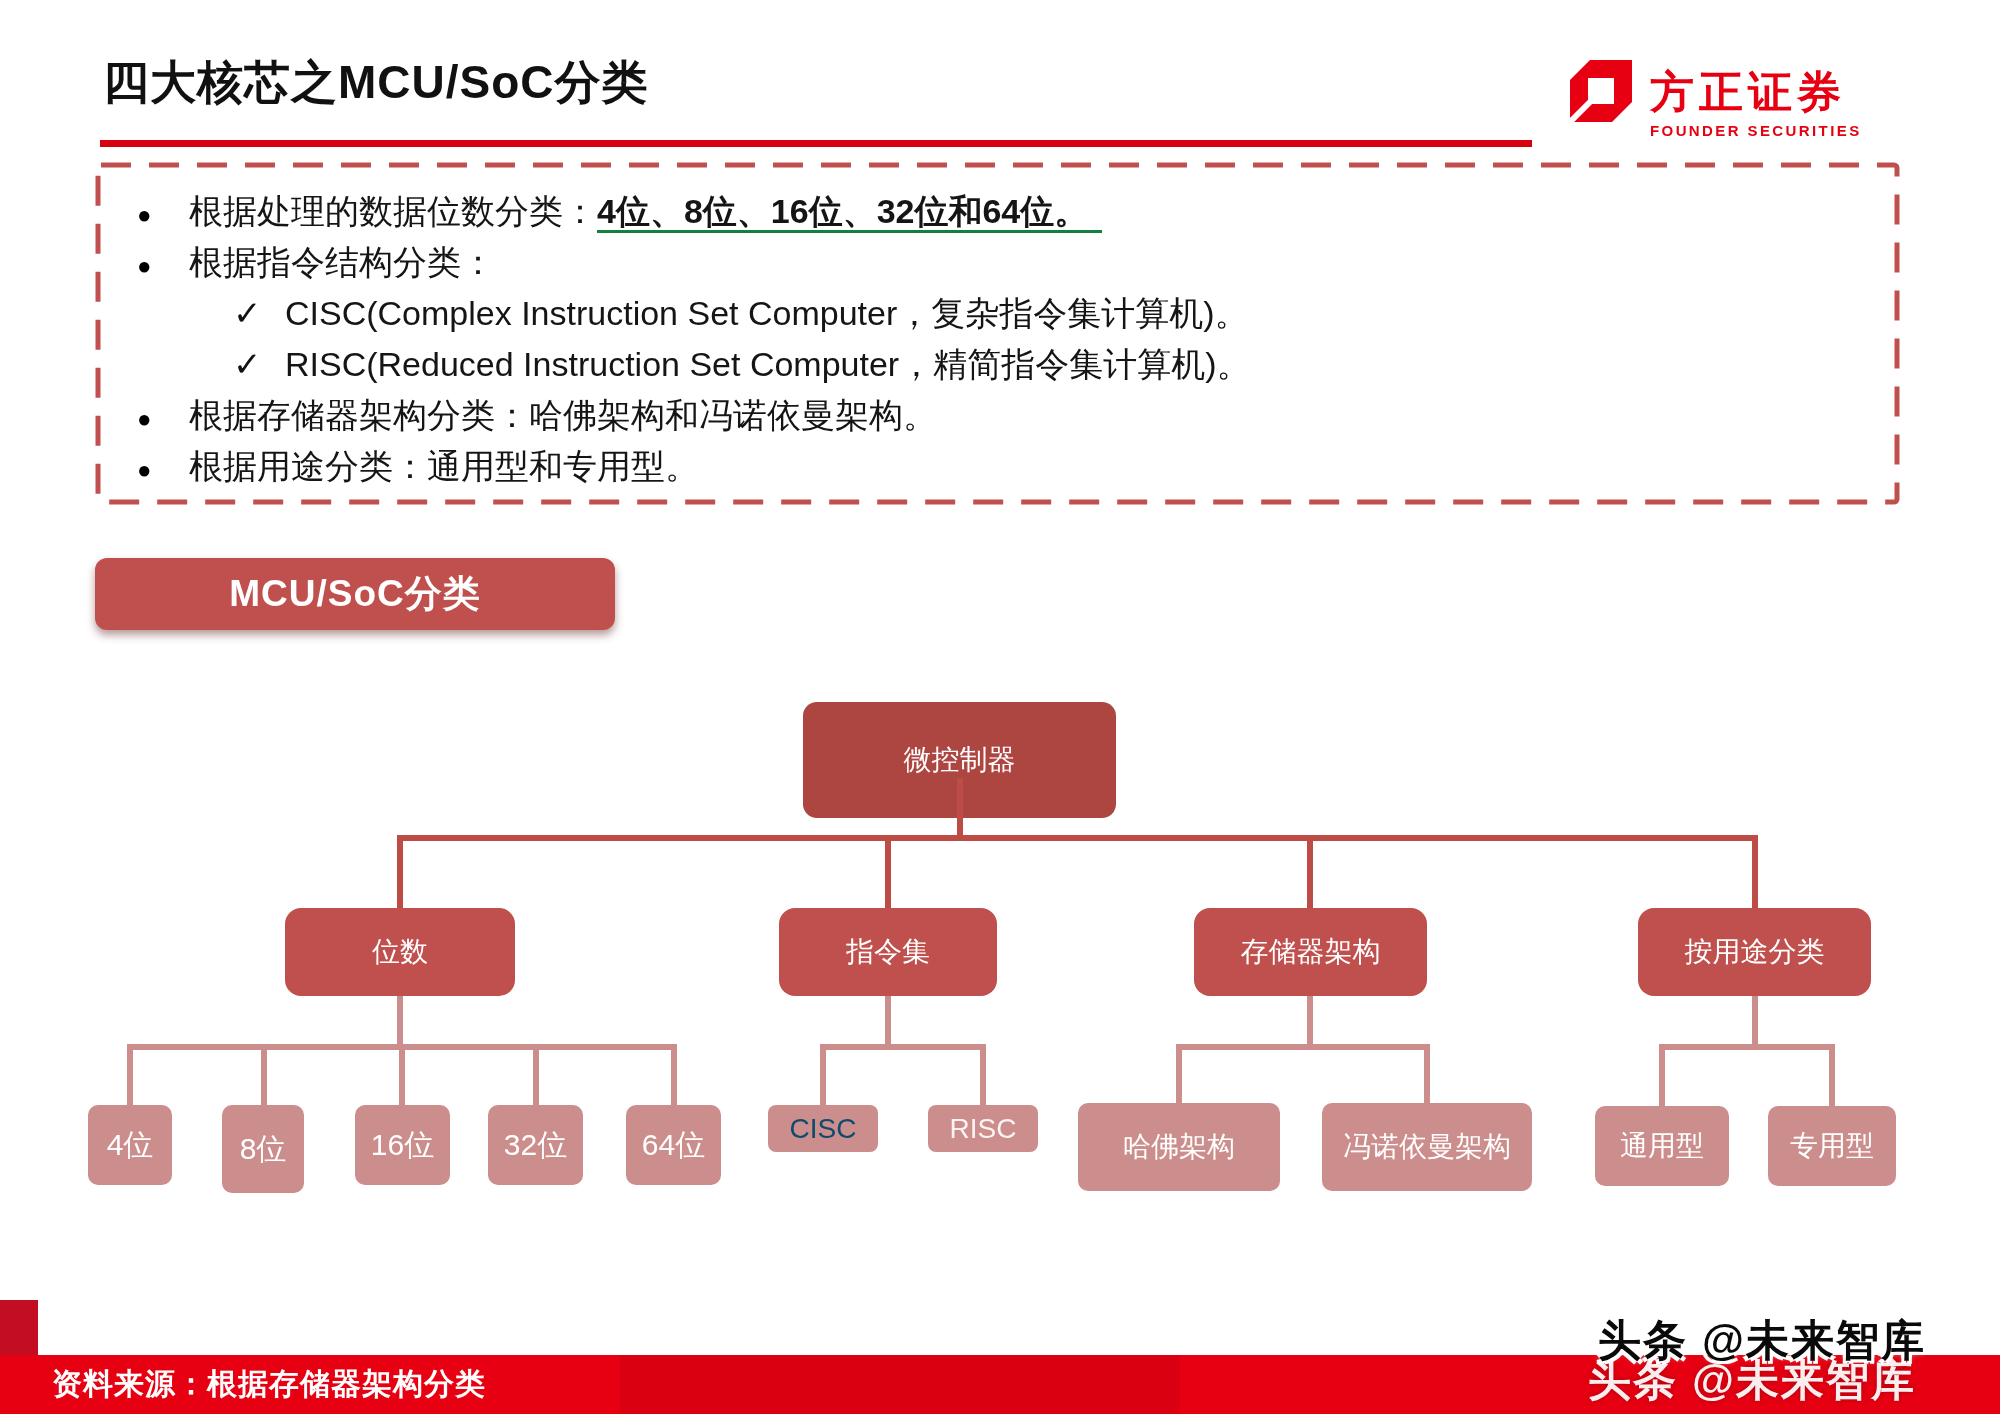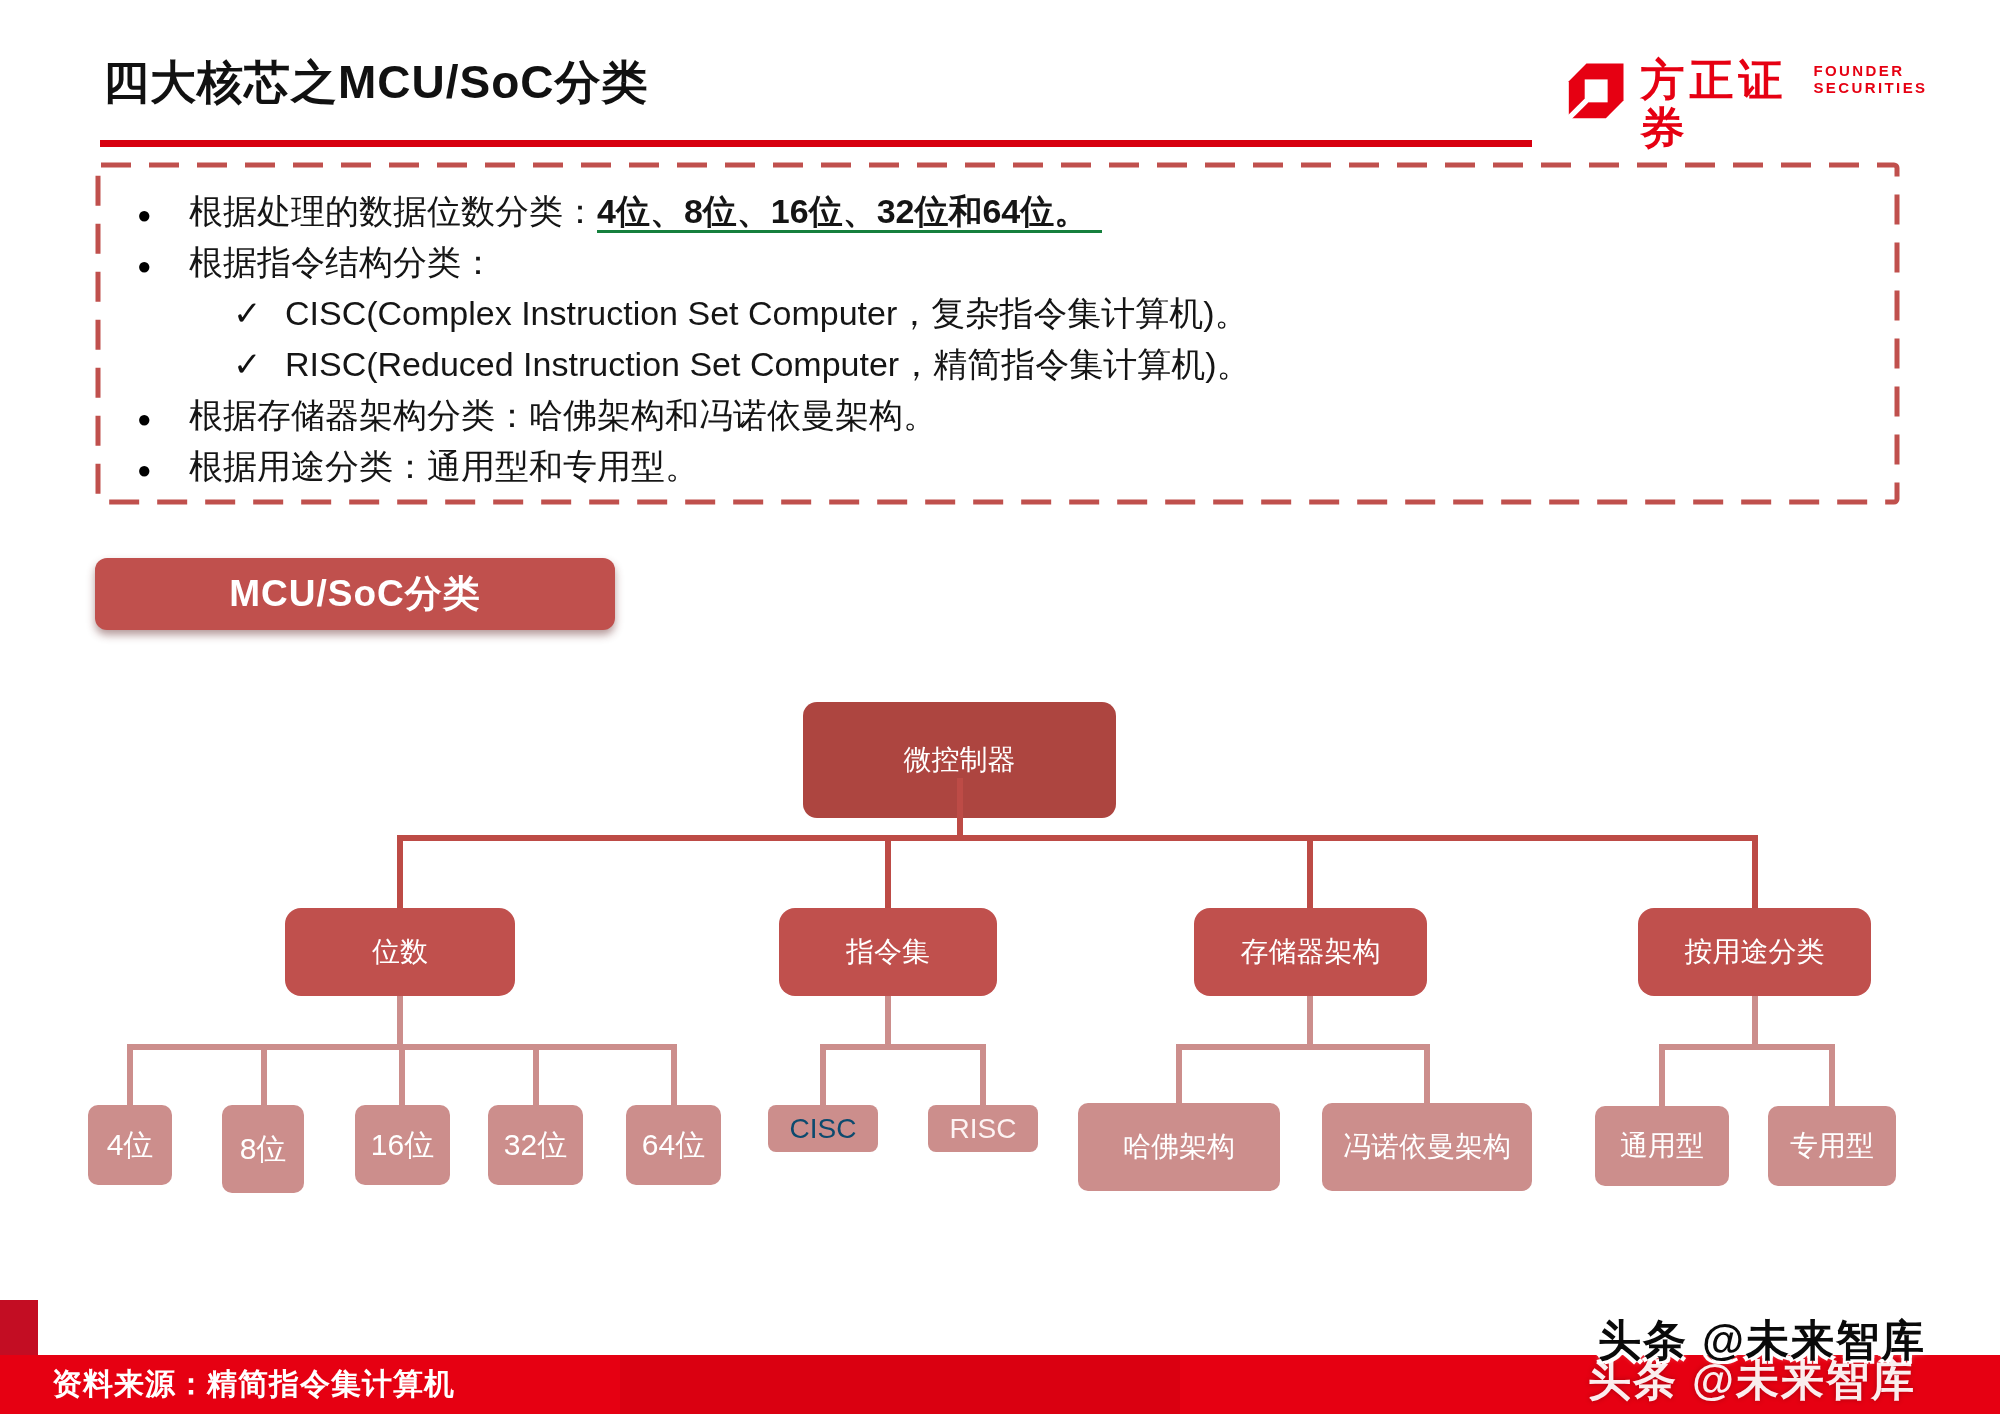--- a/index.html
+++ b/index.html
@@ -11,21 +11,21 @@
   .title{
     position:absolute;left:103px;top:52px;margin:0;
     font-size:46px;font-weight:700;color:#111;letter-spacing:1px;
   }
   .title-underline{
     position:absolute;left:100px;top:140px;width:1432px;height:7px;
     background:var(--underline_red);
   }
   .logo{position:absolute;left:1560px;top:50px;display:flex;align-items:flex-start;}
   .logo-mark{width:80px;height:80px;margin-right:10px;}
-  .logo-text{display:flex;flex-direction:row;margin-top:6px;}
+  .logo-text{display:flex;flex-direction:column;margin-top:18px;}
   .logo-name{font-size:44px;font-weight:700;color:var(--accent_red);letter-spacing:5px;line-height:1.1;}
   .logo-sub{font-size:15px;font-weight:700;color:var(--accent_red);letter-spacing:2.4px;margin-top:6px;}
   
   .summary{position:absolute;left:95px;top:162px;width:1805px;height:343px;}
   .summary .dash-svg{position:absolute;left:0;top:0;}
   .b-rows{position:absolute;left:0;top:24px;width:100%;}
   .b-row{display:flex;align-items:baseline;height:51px;padding-left:42px;
     font-size:34px;color:#151515;line-height:51px;white-space:nowrap;}
   .b-dot{width:52px;font-size:24px;color:#000;}
   .b-row.sub{padding-left:138px;}
@@ -184,16 +184,16 @@
     <div class="node n-leaf n-b3c0">通用型</div>
     <div class="node n-leaf n-b3c1">专用型</div>
   </div>
 
   <div class="wm wm-bottom">头条 @未来智库</div>
   <div class="wm wm-top">头条 @未来智库</div>
 
   <div class="footer-strip"></div>
   <div class="footer-bar">
     <div class="footer-seg"></div>
-    <div class="footer-text">资料来源：精简指令集计算机</div>
+    <div class="footer-text">资料来源：根据存储器架构分类</div>
   </div>
 
 </div>
 
 </body></html>

